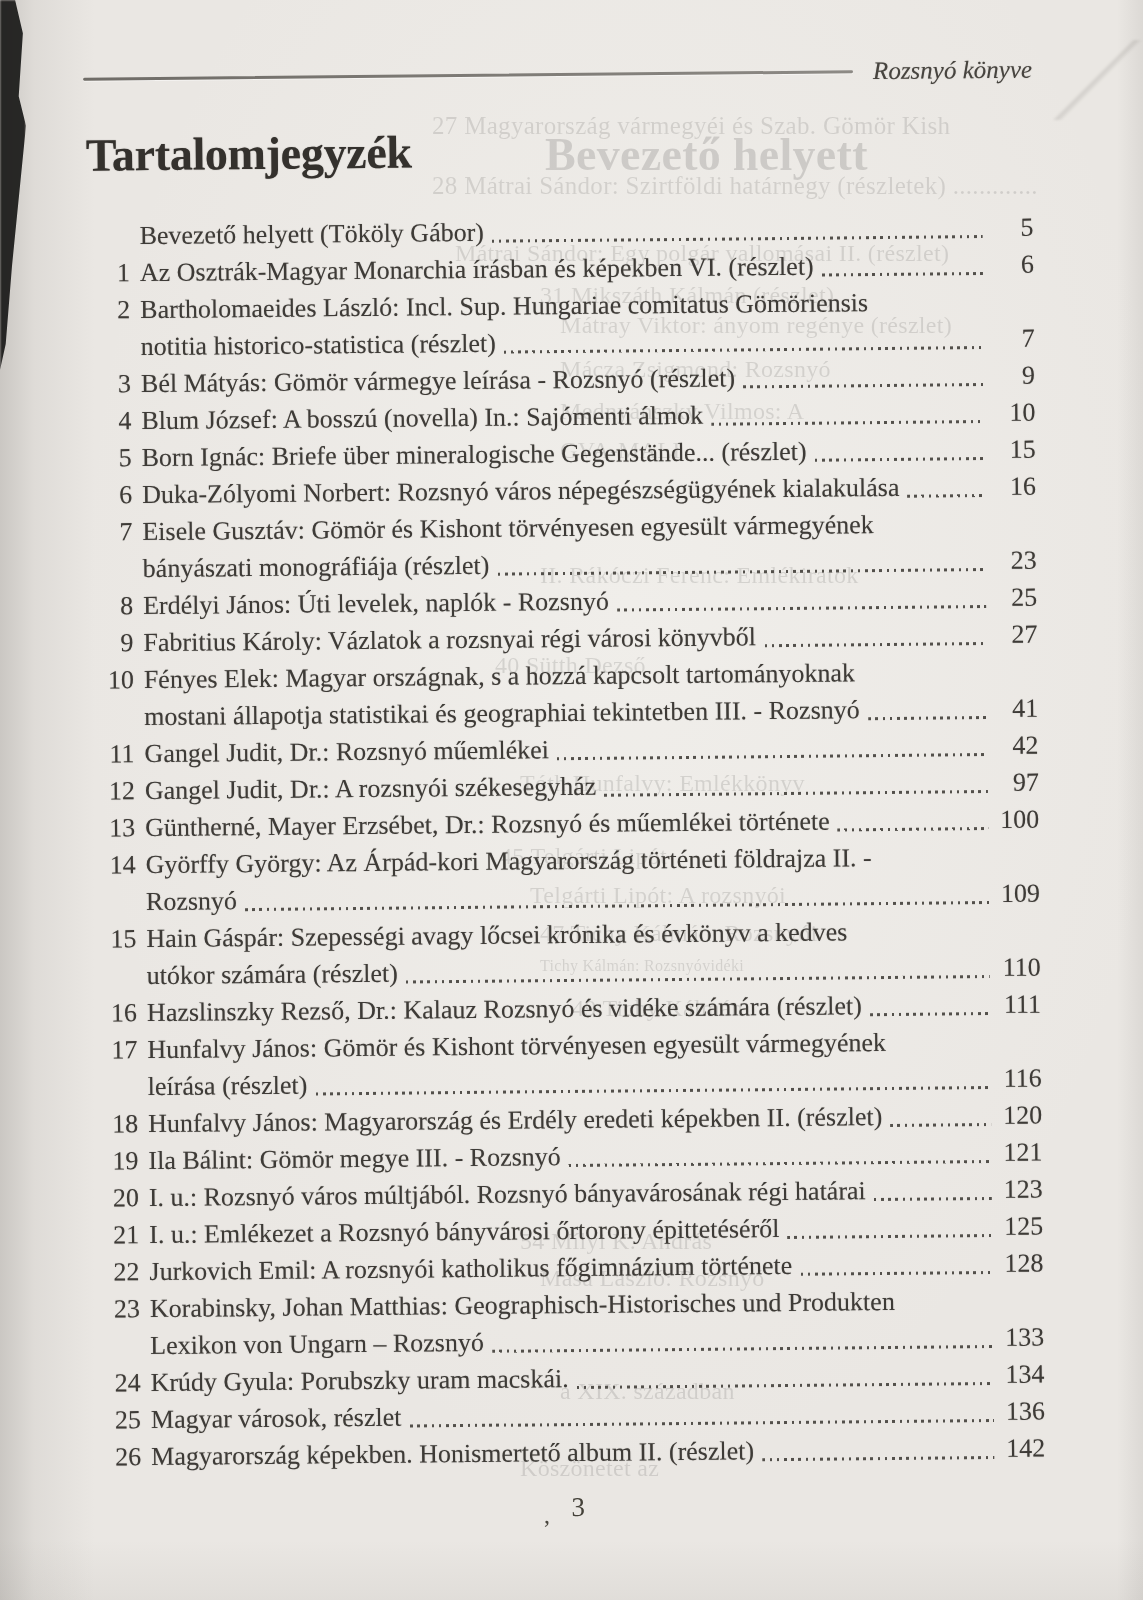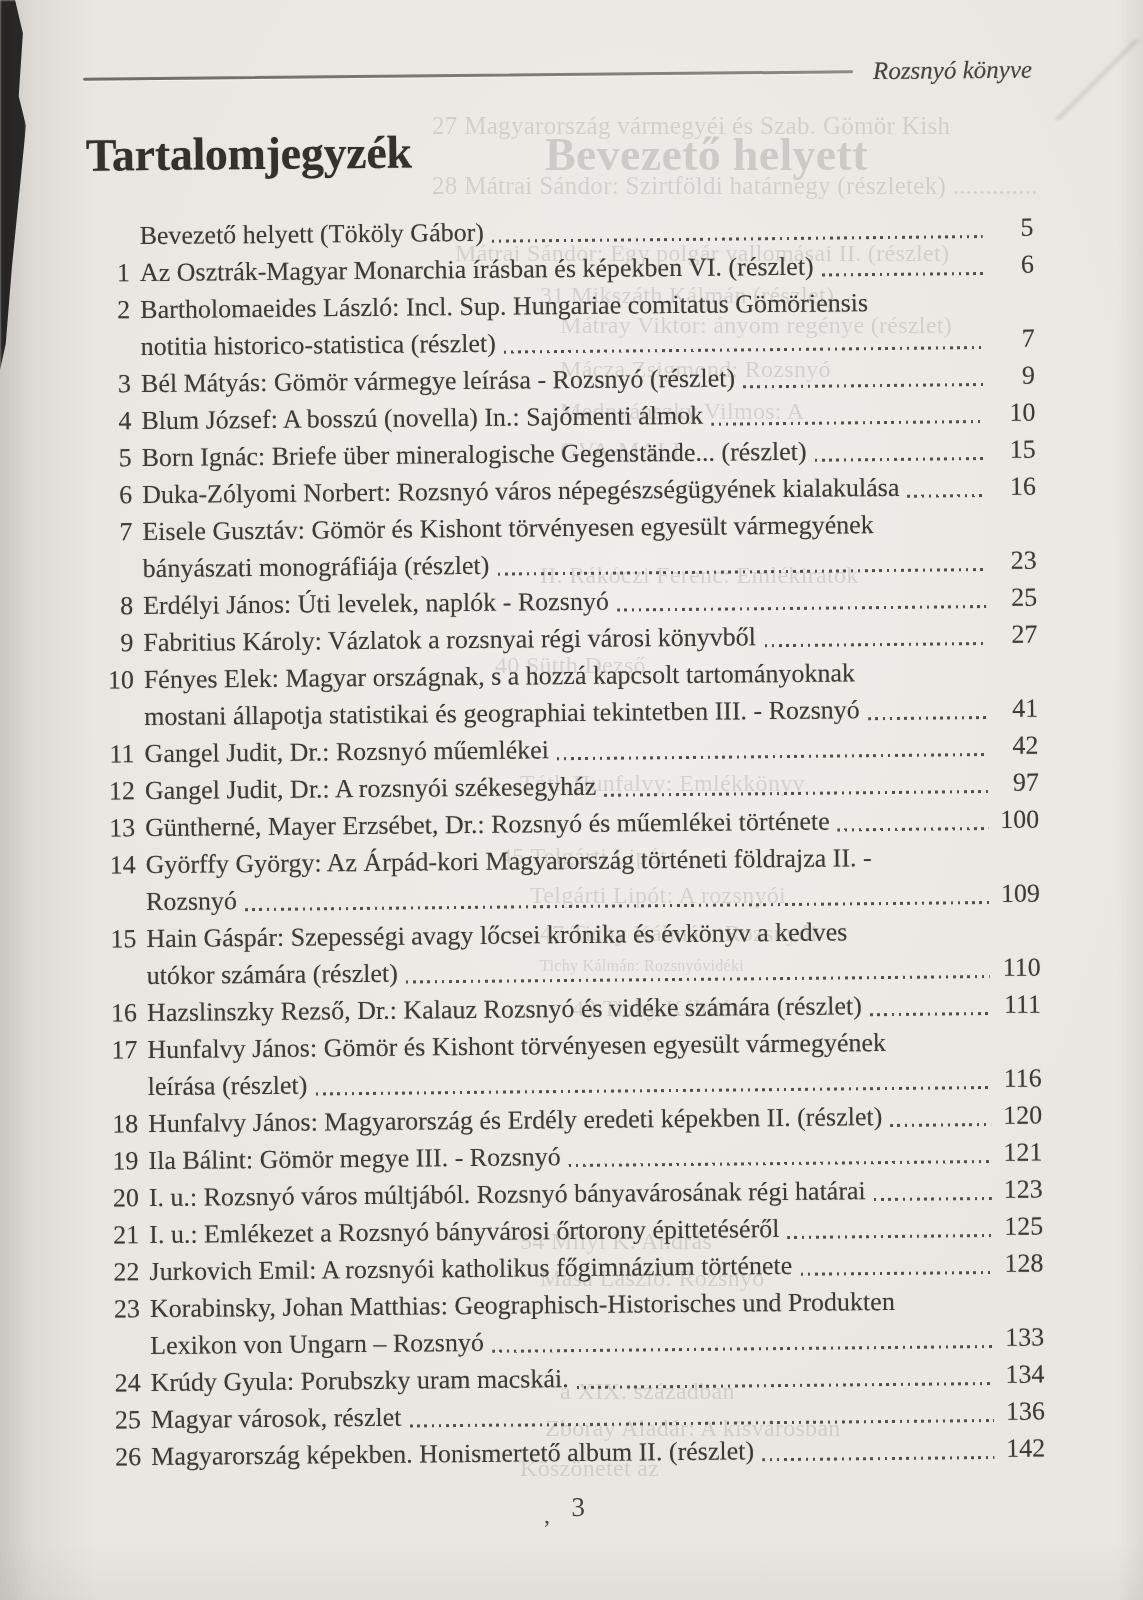--- a/index.html
+++ b/index.html
@@ -105,21 +105,20 @@
     <span class="ghost" style="left: 495px; top: 652px; font-size: 24px;">40 Sütth Dezső</span>
     <span class="ghost" style="left: 520px; top: 770px; font-size: 24px;">Tóth Hunfalvy: Emlékkönyv</span>
     <span class="ghost" style="left: 500px; top: 843px; font-size: 24px;">45 Telgárti Lipót</span>
     <span class="ghost" style="left: 530px; top: 882px; font-size: 24px;">Telgárti Lipót: A rozsnyói</span>
     <span class="ghost" style="left: 540px; top: 920px; font-size: 24px;">47 Tichy Kálmán: Rozsnyói</span>
     <span class="ghost" style="left: 540px; top: 957px; font-size: 16px;">Tichy Kálmán: Rozsnyóvidéki</span>
     <span class="ghost" style="left: 572px; top: 995px; font-size: 24px;">49 Tichy Kálmán</span>
     <span class="ghost" style="left: 520px; top: 1228px; font-size: 24px;">54 Mílyi K. András</span>
     <span class="ghost" style="left: 540px; top: 1265px; font-size: 24px;">Masa László: Rozsnyó</span>
     <span class="ghost" style="left: 560px; top: 1378px; font-size: 24px;">a XIX. században</span>
-    <span class="ghost" style="left: 545px; top: 1415px; font-size: 24px;">Zboray Aladár: A kisvárosban</span>
     <span class="ghost" style="left: 520px; top: 1455px; font-size: 24px;">Köszönetet az</span>
   </div>
 
 <div class="sheet">
 
   <div class="page-header">
     <div class="header-rule"></div>
     <div class="running-title">Rozsnyó könyve</div>
   </div>
 

